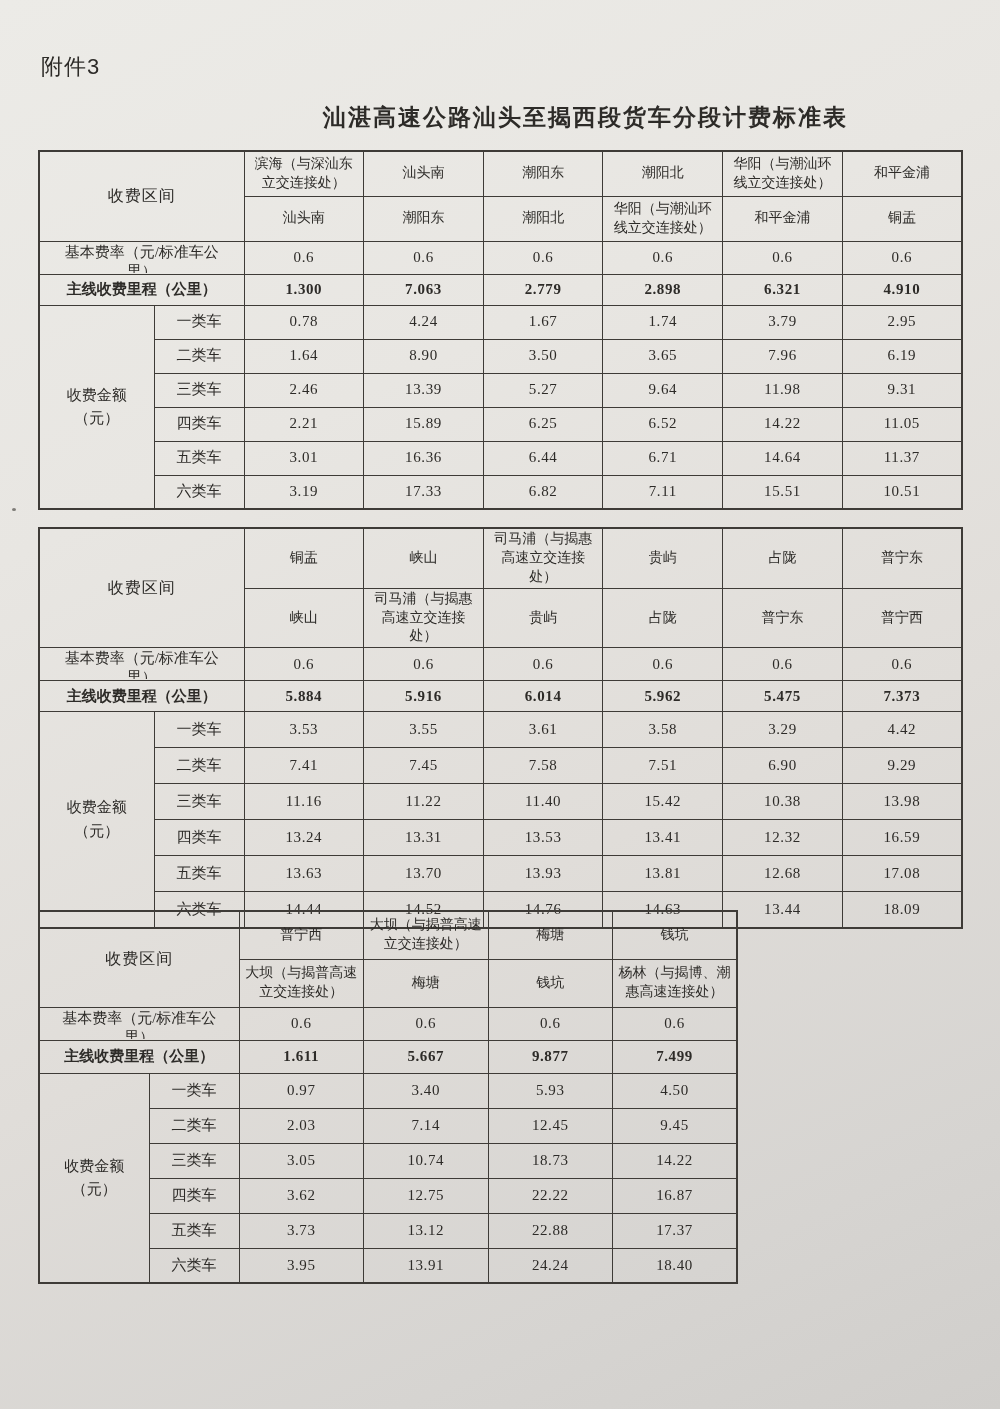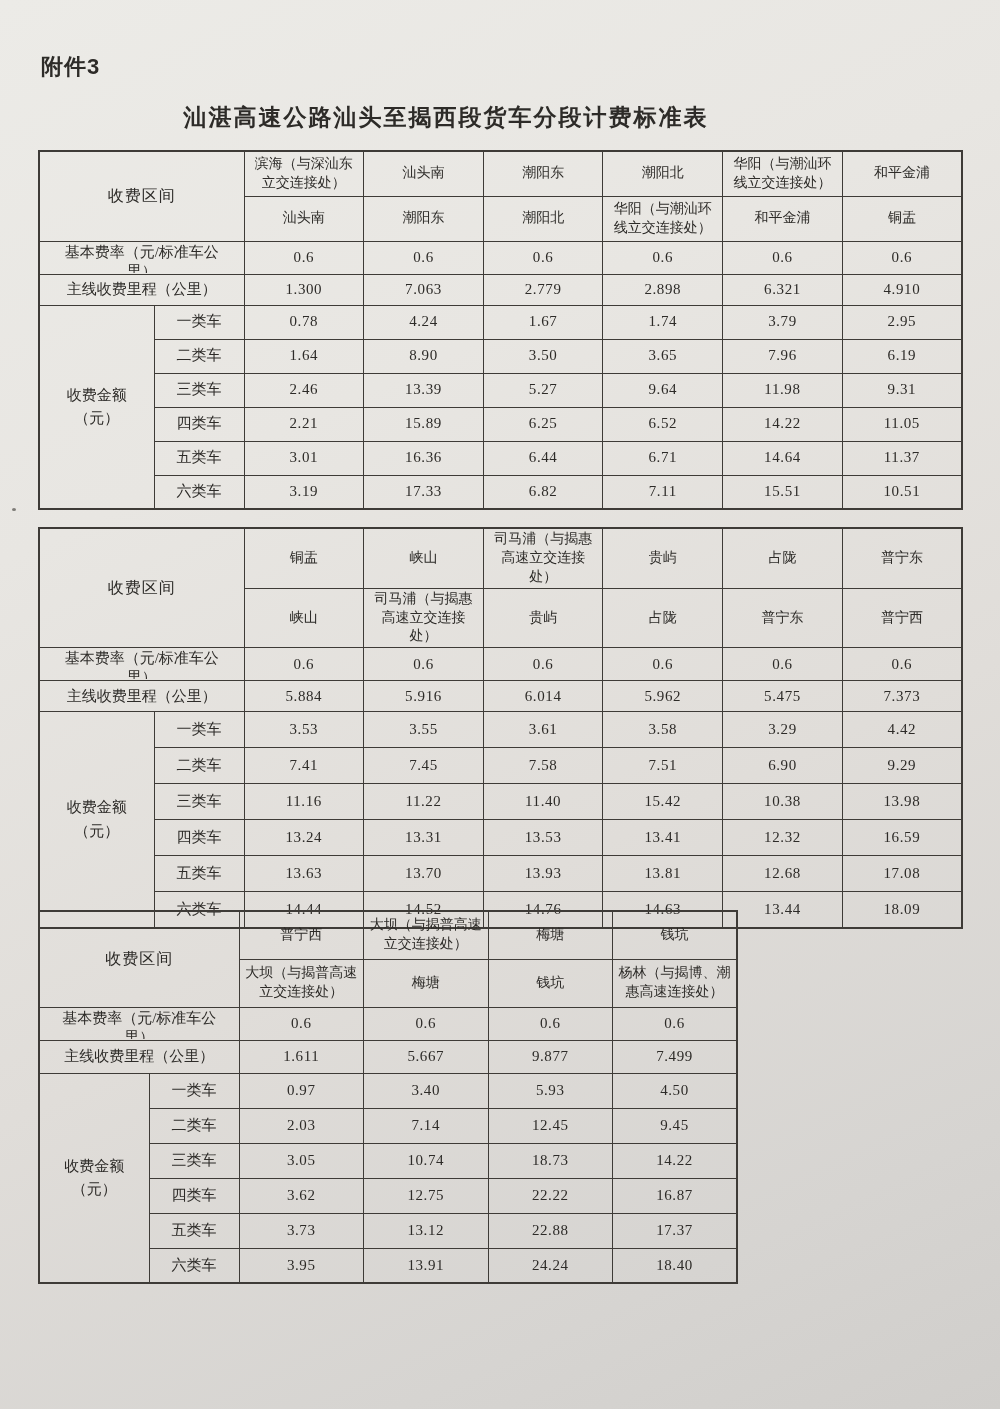--- a/index.html
+++ b/index.html
@@ -6,45 +6,45 @@
   body{
     width:1000px;height:1409px;position:relative;overflow:hidden;
     background:linear-gradient(155deg,#ecebe7 0%,#e8e6e2 30%,#e0ddd9 60%,#d6d4d1 85%,#d0cecb 100%);
     font-family:"Liberation Serif","DejaVu Serif",serif;
     color:#2d2b28;
     -webkit-font-smoothing:antialiased;
   }
   .attachment{
     position:absolute;left:41px;top:52px;
     font-family:"Liberation Sans","DejaVu Sans",sans-serif;
-    font-size:22px;font-weight:700;letter-spacing:1px;
+    font-size:22px;font-weight:400;letter-spacing:1px;
   }
   .title{
-    position:absolute;left:0;top:102px;width:848px;text-align:center;
+    position:absolute;left:0;top:102px;width:848px;text-align:right;
     font-family:"Liberation Sans","DejaVu Sans",sans-serif;
-    font-size:23px;font-weight:700;letter-spacing:2px;margin-left:22px;
+    font-size:23px;font-weight:700;letter-spacing:2px;
   }
   table.toll-table{
     position:absolute;border-collapse:collapse;table-layout:fixed;
     border:2px solid #3e3b37;
   }
   #t1{left:38px;top:150px;width:925px;}
   #t2{left:38px;top:527px;width:925px;}
   #t3{left:38px;top:910px;width:700px;}
   .toll-table td{
     border:1.5px solid #3e3b37;
     text-align:center;vertical-align:middle;
     padding:1px 3px;font-size:15px;line-height:1.3;
     overflow:hidden;
   }
   .c-a{width:115px;} .c-b{width:90px;}
   #t3 .c-a{width:110px;}
   .r-head{height:45px;} #t3 .r-head{height:48px;}
   .r-base{height:32px;} #t3 .r-base{height:33px;}
-  .r-mile{height:31px;} #t3 .r-mile{height:33px;}
+  .r-mile{height:31px;font-weight:bold;} #t3 .r-mile{height:33px;}
   .r-veh{height:34px;} #t2 .r-veh{height:36px;} #t3 .r-veh{height:35px;}
   td.sec{font-size:16px;letter-spacing:1px;margin-left:32px;}
   td.head{font-size:14px;line-height:1.35;padding:1px 5px;}
   td.num{letter-spacing:0.6px;}
   td.label{font-size:15px;margin-top:24px;}
   .clip2{max-width:164px;height:30px;line-height:19px;overflow:hidden;margin:0 auto;text-align:center;}
   .amtbox{max-width:66px;margin:0 auto;line-height:1.55;}
   .speck{position:absolute;left:12px;top:508px;width:4px;height:3px;background:#6b6964;border-radius:50%;opacity:.85;}
 </style>
 </head>

